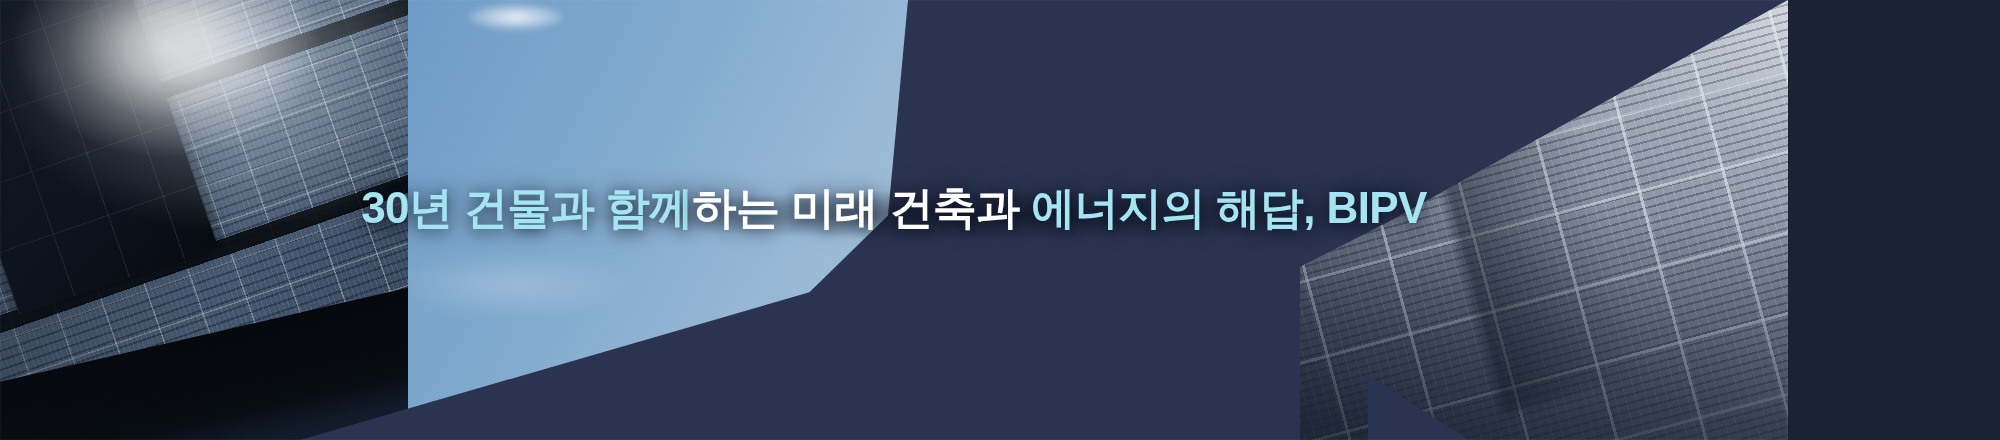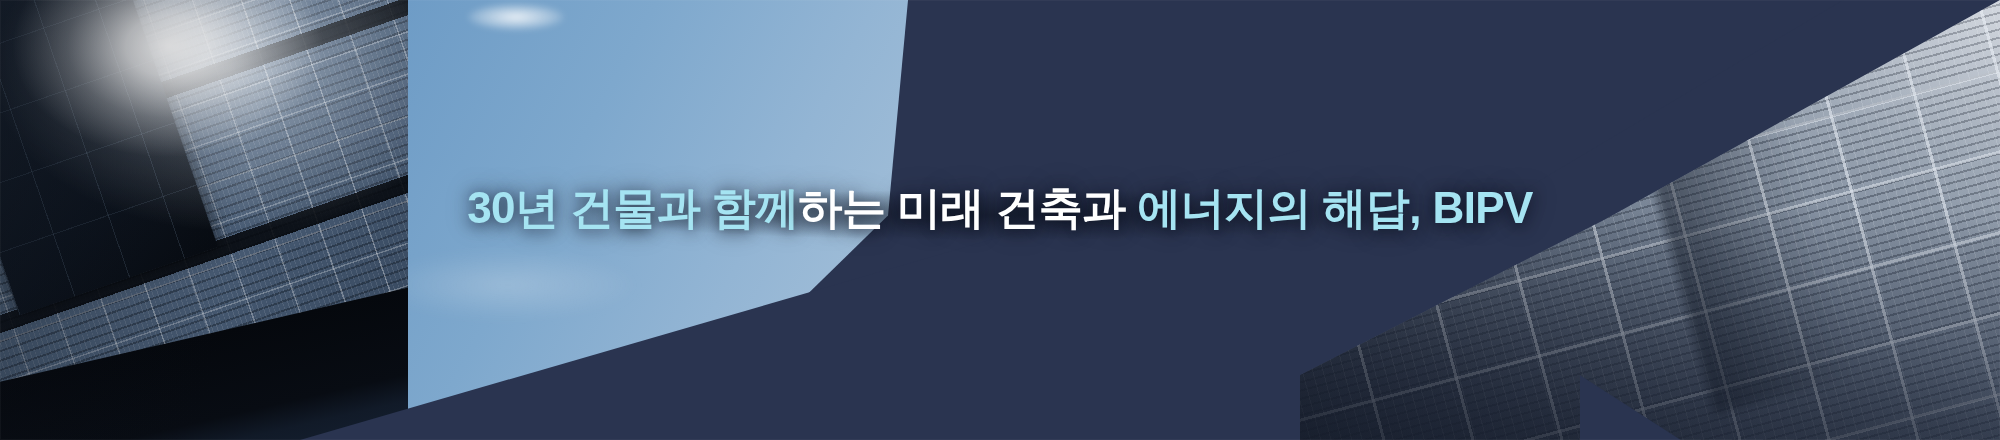--- a/index.html
+++ b/index.html
@@ -3,21 +3,21 @@
 <meta charset="utf-8">
 <title>BIPV Hero Banner</title>
 <style>
   * { margin:0; padding:0; box-sizing:border-box; }
   html,body{
     background:#1b2234;
     font-family:"Liberation Sans","DejaVu Sans",sans-serif;
   }
   #hero{
     position:relative;
-    width:2000px;
+    width:1788px;
     height:440px;
     overflow:hidden;
     background:#2a3450;
     user-select:none;
   }
 
   
   .navy-base{
     position:absolute; inset:0;
     background:#2a3450;

